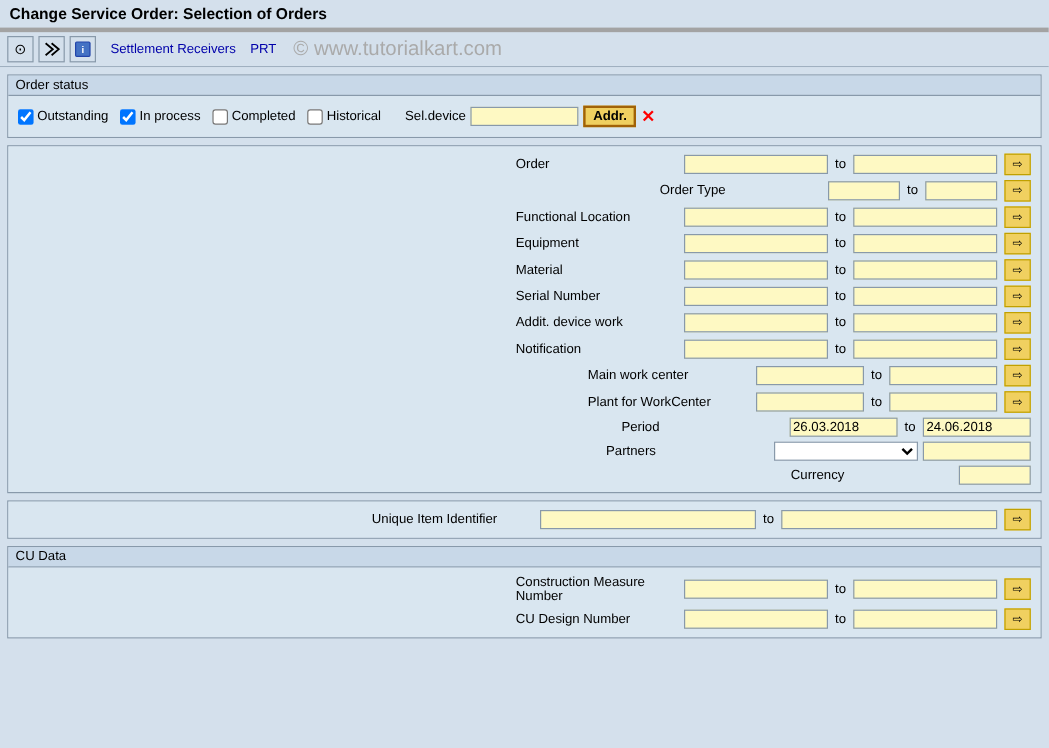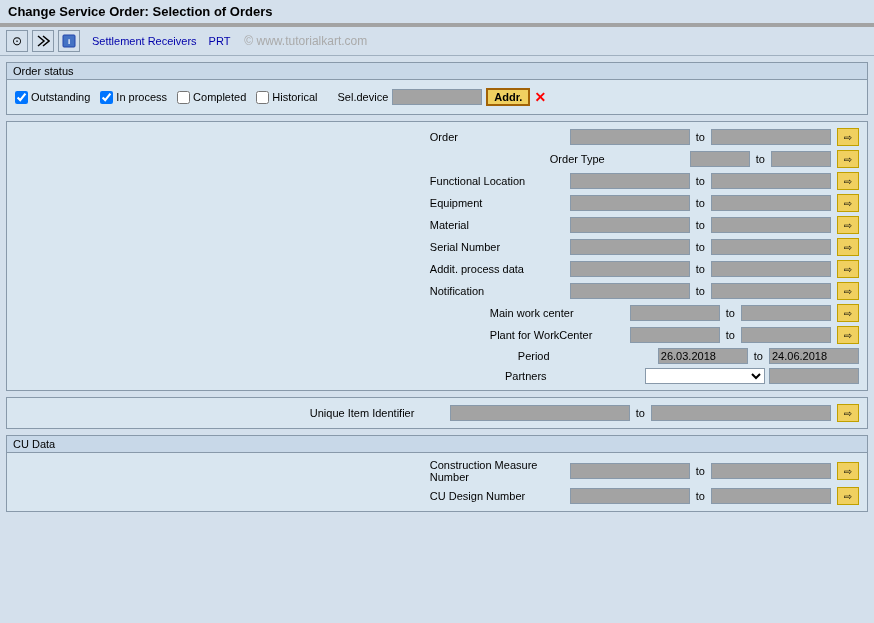--- a/index.html
+++ b/index.html
@@ -41,21 +41,21 @@
     }
 
     .toolbar-label {
       margin-left: 8px;
       font-size: 11px;
       color: #000;
     }
 
     .watermark {
       color: #aaa;
-      font-size: 12px;
+      font-size: 17px;
       margin-left: 10px;
     }
 
     .main-content {
       padding: 6px;
       background: #d4e0ec;
     }
 
     .section {
       background: #d4e0ec;
@@ -135,21 +135,21 @@
     .form-label {
       width: 140px;
       flex-shrink: 0;
       font-size: 11px;
       color: #000;
     }
 
     .form-input {
       height: 16px;
       border: 1px solid #8899aa;
-      background: #a3a3a3;
+      background: #fef9c3;
       font-size: 11px;
       padding: 0 2px;
     }
 
     .form-input-sm { width: 60px; }
     .form-input-md { width: 90px; }
     .form-input-lg { width: 120px; }
     .form-input-xl { width: 180px; }
 
     .to-label {
@@ -283,21 +283,21 @@
 
       <div class="form-row">
         <span class="form-label">Serial Number</span>
         <input type="text" class="form-input form-input-lg" style="">
         <span class="to-label">to</span>
         <input type="text" class="form-input form-input-lg" style="">
         <button class="arrow-btn">⇨</button>
       </div>
 
       <div class="form-row">
-        <span class="form-label">Addit. process data</span>
+        <span class="form-label">Addit. device work</span>
         <input type="text" class="form-input form-input-lg" style="">
         <span class="to-label">to</span>
         <input type="text" class="form-input form-input-lg" style="">
         <button class="arrow-btn">⇨</button>
       </div>
 
       <div class="form-row">
         <span class="form-label">Notification</span>
         <input type="text" class="form-input form-input-lg" style="">
         <span class="to-label">to</span>
@@ -329,20 +329,24 @@
       </div>
 
       <div class="form-row">
         <span class="form-label">Partners</span>
         <select class="select-input">
           <option value=""></option>
         </select>
         <input type="text" class="form-input form-input-md" style="margin-left: 4px;">
       </div>
 
+      <div class="form-row">
+        <span class="form-label">Currency</span>
+        <input type="text" class="form-input form-input-sm" style="">
+      </div>
 
     </div>
   </div>
 
   <div class="section">
     <div class="section-body">
       <div class="form-row">
         <span class="form-label">Unique Item Identifier</span>
         <input type="text" class="form-input form-input-xl" style="">
         <span class="to-label">to</span>

